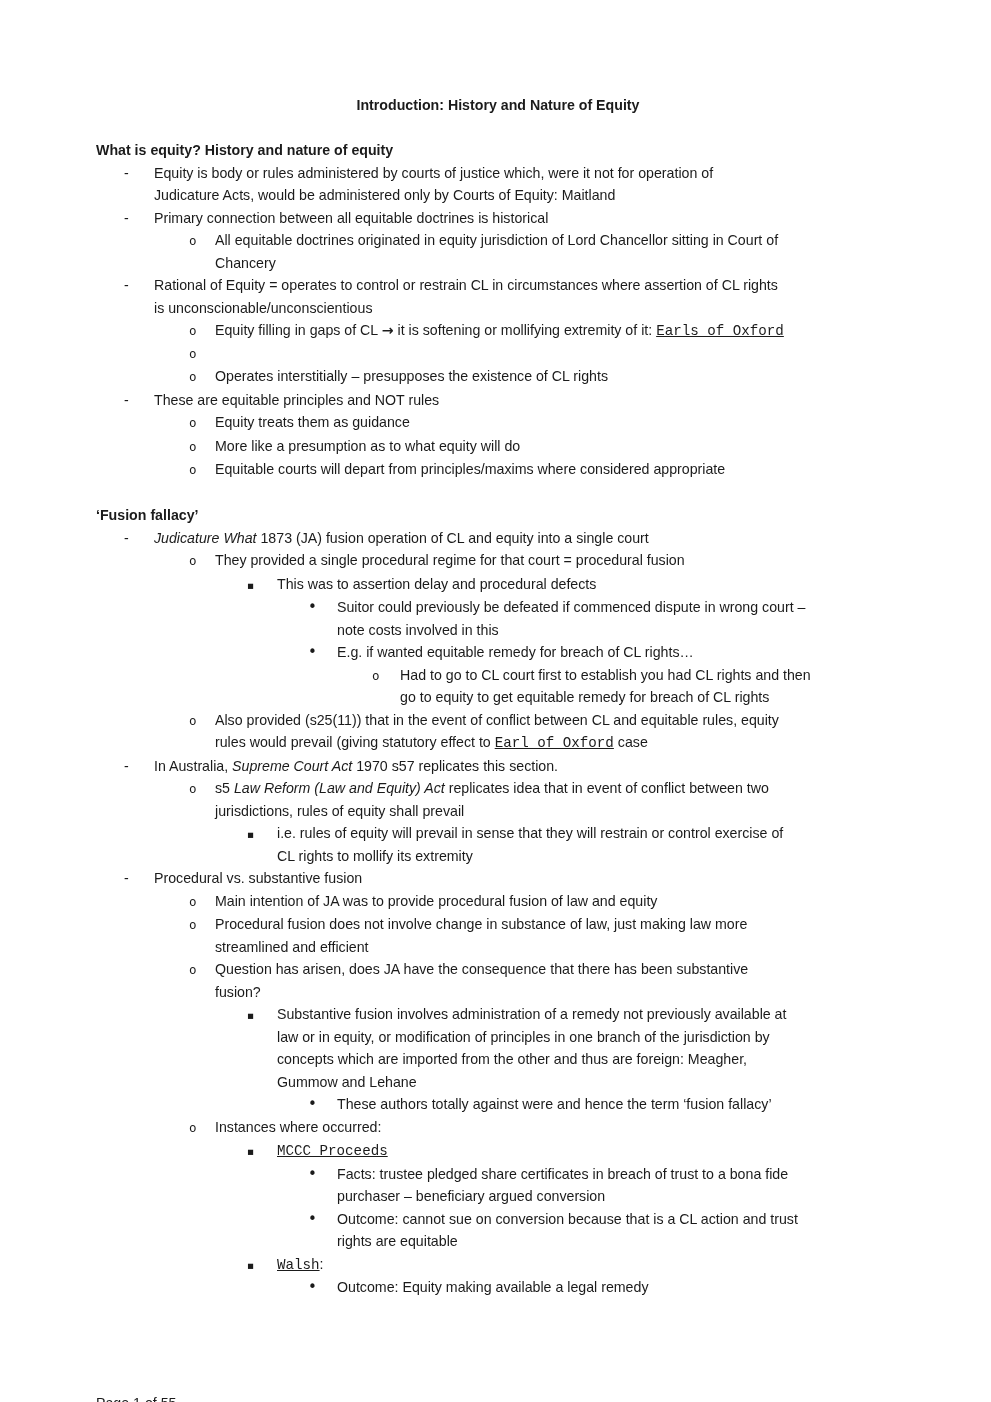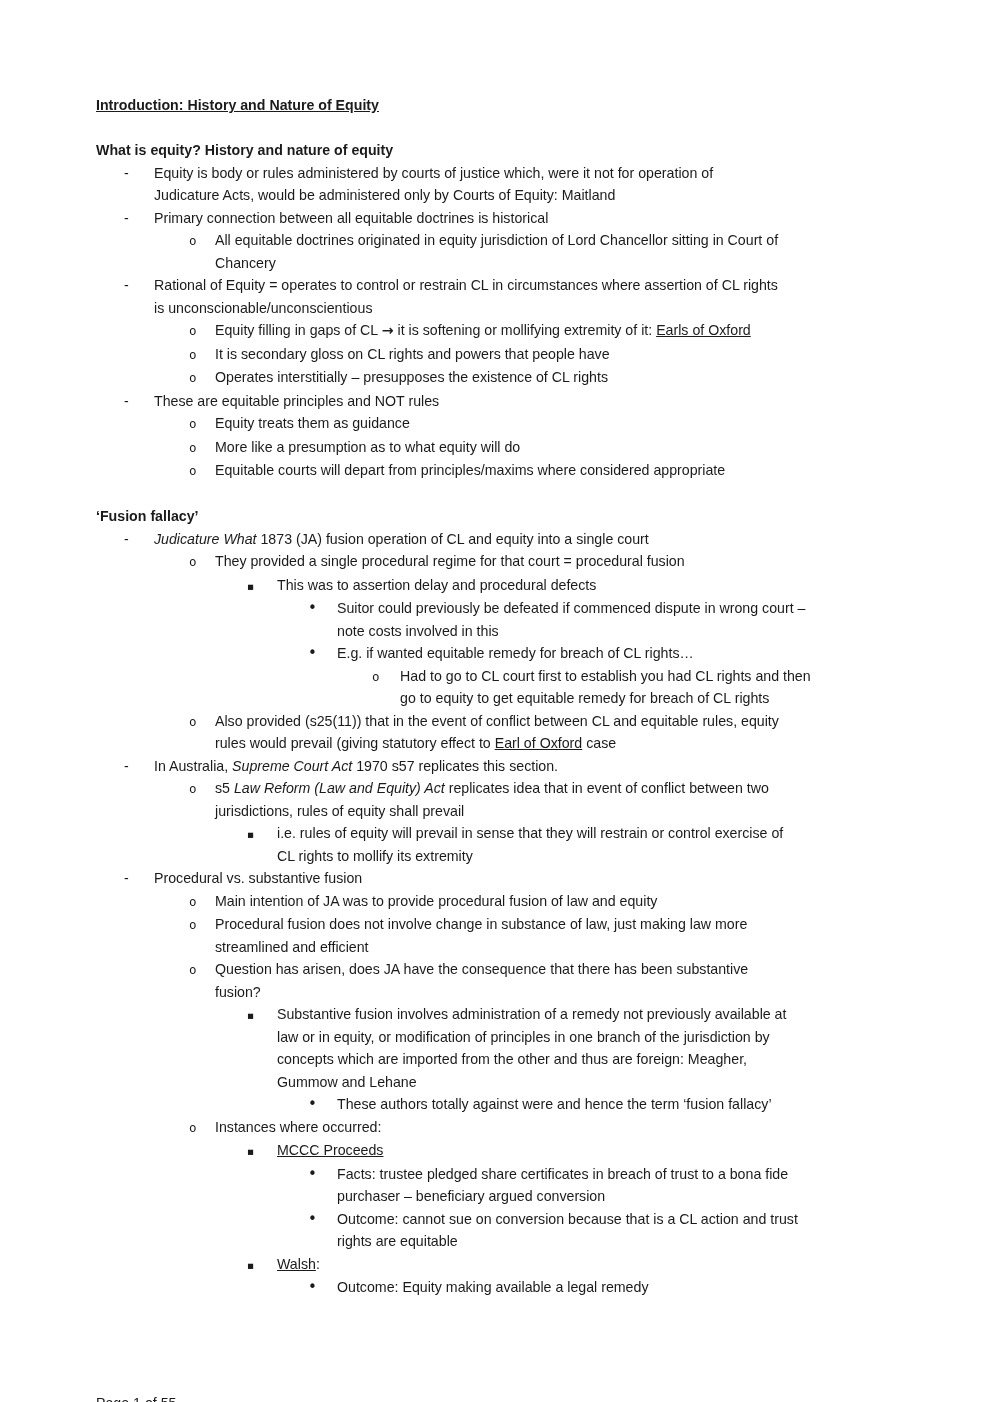--- a/index.html
+++ b/index.html
@@ -11,37 +11,37 @@
     color:#1b1b1b;
     position:relative;
     overflow:hidden;
   }
   .page{position:absolute;inset:0;background:#ffffff;}
   .content{
     position:absolute;top:94px;left:0;width:900px;
     line-height:22.5px;
   }
   .block{min-height:22.5px;}
-  .title{margin-left:96px;font-weight:700;text-decoration:underline;}
+  .title{margin-left:96px;font-weight:700;text-align:center;}
   .heading{margin-left:96px;font-weight:700;}
   .spacer{height:22.5px;}
   .li{display:flex;align-items:baseline;}
   .l1{padding-left:124px;}  .l1 > .bullet{width:30px;}
   .l2{padding-left:189px;}  .l2 > .bullet{width:26px;}
   .l3{padding-left:247px;}  .l3 > .bullet{width:30px;}
   .l4{padding-left:308px;}  .l4 > .bullet{width:29px;}
   .l5{padding-left:372px;}  .l5 > .bullet{width:28px;}
   .bullet{flex:0 0 auto;display:inline-block;}
   .b1{font-size:14.2px;}
   .b2,.b5{font-family:"DejaVu Sans Mono",monospace;font-size:12.5px;}
   .b3{font-family:"DejaVu Sans",sans-serif;font-size:10.5px;}
   .b4{font-family:"DejaVu Sans",sans-serif;font-size:15px;}
   .txt{white-space:pre-wrap;flex:1 1 auto;}
   .run-italic{font-style:italic;}
-  .run-underline{text-decoration:underline;}
+  .run-underline{text-decoration:underline;font-family:Liberation Mono, monospace;}
   .run-arrow{font-family:"DejaVu Sans",sans-serif;font-weight:700;}
   .footer{position:absolute;left:96px;top:1392px;line-height:22.5px;}
 </style>
 </head>
 <body>
 
 <div class="page">
   <div class="content">
       <div class="block title"><span class="txt"><span>Introduction: History and Nature of Equity</span></span></div>
       <div class="spacer"></div>
@@ -64,21 +64,20 @@
         <span class="bullet b1">-</span>
         <span class="txt"><span>Rational of Equity = operates to control or restrain CL in circumstances where assertion of CL rights
 is unconscionable/unconscientious</span></span>
       </div>
       <div class="block li l2">
         <span class="bullet b2">o</span>
         <span class="txt"><span>Equity filling in gaps of CL </span><span class="run-arrow">→</span><span> it is softening or mollifying extremity of it: </span><span class="run-underline">Earls of Oxford</span></span>
       </div>
       <div class="block li l2">
         <span class="bullet b2">o</span>
-        <span class="txt"><span>It is secondary gloss on CL rights and powers that people have</span></span>
       </div>
       <div class="block li l2">
         <span class="bullet b2">o</span>
         <span class="txt"><span>Operates interstitially – presupposes the existence of CL rights</span></span>
       </div>
       <div class="block li l1">
         <span class="bullet b1">-</span>
         <span class="txt"><span>These are equitable principles and NOT rules</span></span>
       </div>
       <div class="block li l2">

